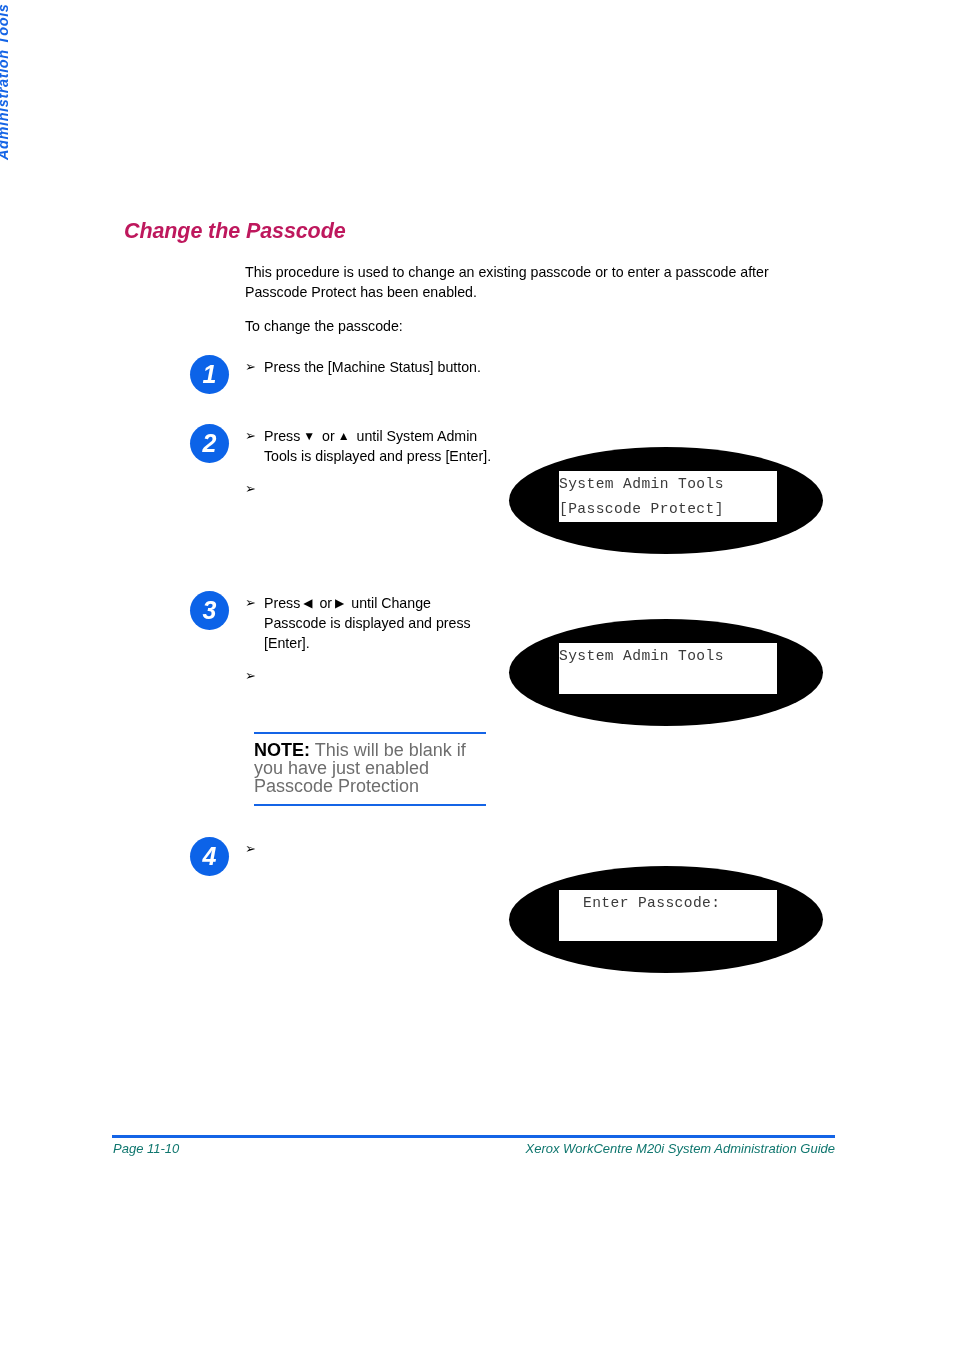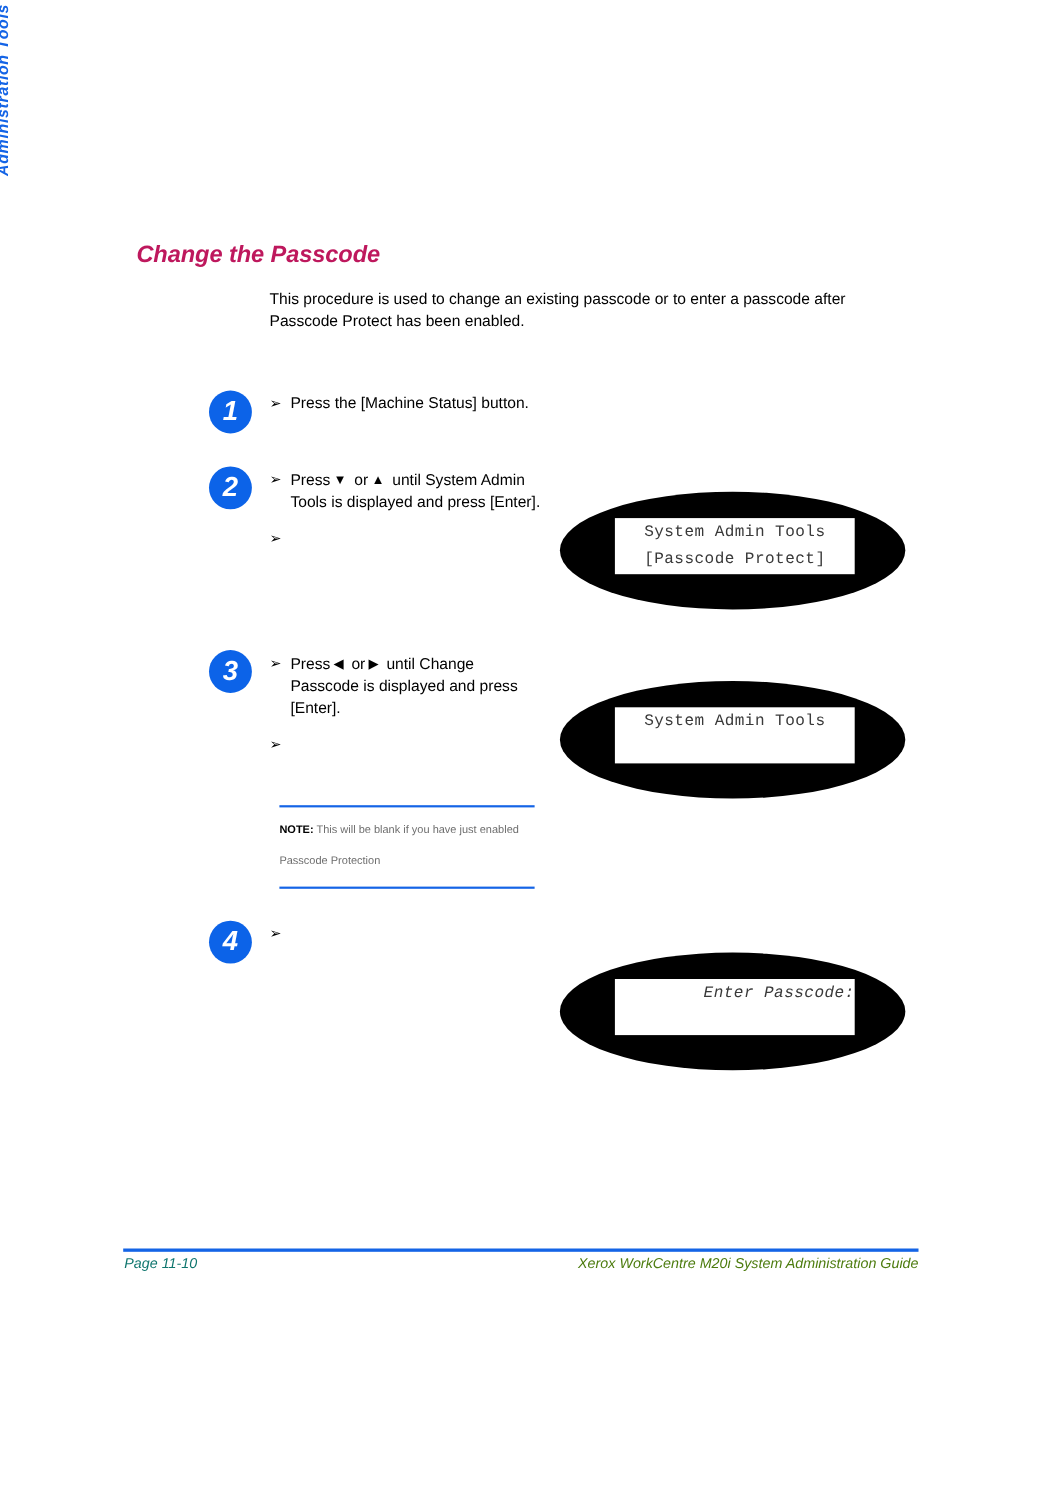--- a/index.html
+++ b/index.html
@@ -120,22 +120,22 @@
     position: absolute;
     left: 254px;
     top: 732px;
     width: 232px;
     border-top: 2.5px solid #1464E6;
     border-bottom: 2.5px solid #1464E6;
     padding: 7px 0 9px 0;
     box-sizing: content-box;
   }
   .note-text {
-    font-size: 10px;
-    line-height: 28px;
+    font-size: 18px;
+    line-height: 18px;
     color: #6E6E6E;
   }
   .note-label {
     font-weight: bold;
     color: #000000;
   }
 
   
   .lcd {
     position: absolute;
@@ -155,26 +155,26 @@
     position: absolute;
     left: 50px;
     top: 24px;
     width: 218px;
     height: 51px;
     background: #ffffff;
     font-family: "Liberation Mono", "DejaVu Sans Mono", monospace;
     font-size: 14.6px;
     line-height: 25px;
     color: #3A3A3A;
-    text-align: center;
+    text-align: left;
     letter-spacing: 0.4px;
     box-sizing: border-box;
     padding-top: 1px;
   }
-  .lcd-screen.left { text-align: right; padding-left: 24px; font-style: italic; }
+  .lcd-screen.left { text-align: left; padding-left: 24px; }
   .lcd-line { white-space: pre; }
 
   
   .footer-rule {
     position: absolute;
     left: 112px;
     top: 1135px;
     width: 723px;
     height: 2.5px;
     background: #1464E6;
@@ -186,34 +186,35 @@
     font-size: 13px;
     font-style: italic;
     color: #0f766e;
   }
   .footer-right {
     position: absolute;
     right: 119px;
     top: 1141px;
     font-size: 13px;
     font-style: italic;
-    color: #4d7c0f;
+    color: #0f766e;
   }
 </style>
 </head>
 <body>
 
 <div class="sidetab">
   <div class="sidetab-text">Administration Tools</div>
 </div>
 
 <div class="page-title">Change the Passcode</div>
 
 <div class="intro">
   <p>This procedure is used to change an existing passcode or to enter a passcode after Passcode Protect has been enabled.</p>
+  <p>To change the passcode:</p>
 </div>
 
 <div class="step" style="top:355px;">
   <div class="badge">1</div>
   <div class="step-body wide">
     <div class="bullet-row">
       <span class="bullet-mark">➢</span>
       <span>Press the [Machine Status] button.</span>
     </div>
   </div>

